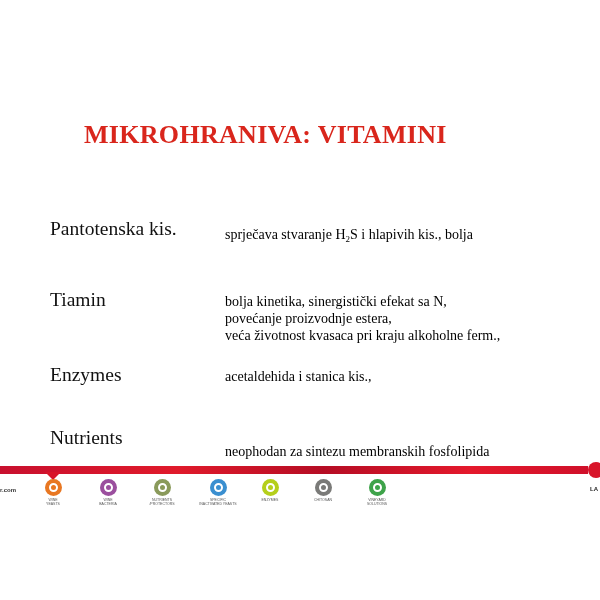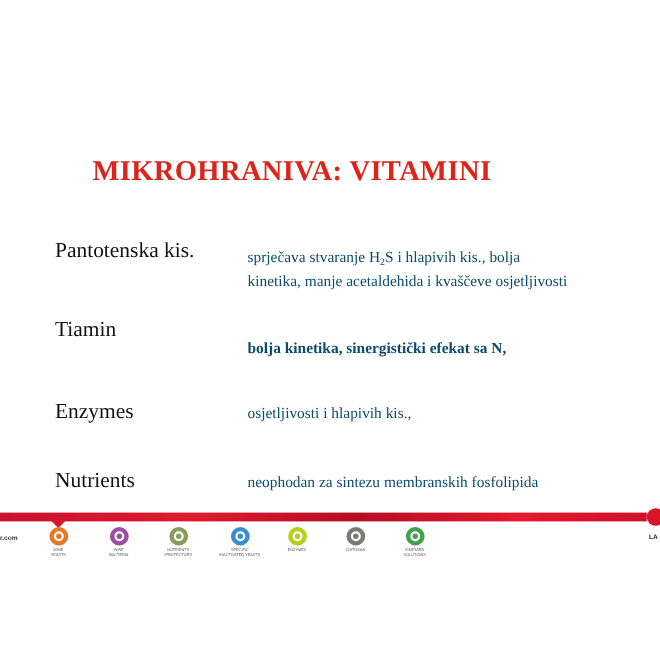--- a/index.html
+++ b/index.html
@@ -1,22 +1,22 @@
 <!DOCTYPE html>
 <html><head>
   <meta charset="utf-8">
   <style>
     html, body { margin:0; padding:0; }
     body { width:600px; height:600px; background:#ffffff; position:relative; overflow:hidden;
            font-family:"DejaVu Serif", "Liberation Serif", serif; color:#111; }
-    .title { position:absolute; left:84px; top:141px; font-family:"Liberation Serif", serif;
+    .title { position:absolute; left:84px; top:120px; font-family:"Liberation Serif", serif;
              font-size:26px; font-weight:bold; color:#d9261c; letter-spacing:0.3px; white-space:nowrap; }
     .row { position:absolute; left:50px; width:530px; }
     .term { position:absolute; left:0; top:0; font-family:"Liberation Serif", serif; font-size:19.5px; color:#111; white-space:nowrap; }
-    .desc { position:absolute; left:175px; top:0; font-family:"Liberation Serif", serif; font-size:14px; line-height:17px; color:#0c4a6e; white-space:nowrap; }
+    .desc { position:absolute; left:175px; top:0; font-family:"Liberation Serif", serif; font-size:14px; line-height:17px; color:#000000; white-space:nowrap; }
     .desc .line { display:block; }
     .desc .gap { line-height:26px; }
     sub { font-size:9px; vertical-align:-3px; line-height:0; }
 
     .band { position:absolute; left:0; top:466px; width:588px; height:8px;
             background:linear-gradient(90deg,#c8102e 0%,#e01a2b 30%,#b50d24 55%,#e4192c 80%,#d0102a 100%); }
     .notch { position:absolute; left:45px; top:472px; width:0; height:0;
              border-left:8px solid transparent; border-right:8px solid transparent; border-top:8px solid #d8152a; }
     .site { position:absolute; left:0; top:487px; font-family:"Liberation Sans", sans-serif; font-size:6px; color:#333; font-weight:bold; }
     .logo-right { position:absolute; left:588px; top:462px; width:16px; height:16px; border-radius:50%; background:#d8152a; }
@@ -29,41 +29,42 @@
   </style>
 </head>
 <body>
 
 <div class="title">MIKROHRANIVA: VITAMINI</div>
 
 <div class="row" style="top:218px;">
   <div class="term">Pantotenska kis.</div>
   <div class="desc" style="top:4px;">
     <span class="line gap"><span>sprječava stvaranje  H</span><sub>2</sub><span>S i hlapivih kis., bolja</span></span>
-    <span class="line">kinetika, manje acetaldehida i kvaščeve osjetljivosti</span>
   </div>
 </div>
 
 <div class="row" style="top:289px;">
   <div class="term">Tiamin</div>
-  <div class="desc" style="top:20px;font-weight:bold;">
+  <div class="desc" style="top:4px;">
     <span class="line">bolja kinetika, sinergistički efekat sa N,</span>
+    <span class="line">povećanje proizvodnje estera,</span>
+    <span class="line">veća životnost kvasaca pri kraju alkoholne ferm.,</span>
   </div>
 </div>
 
 <div class="row" style="top:364px;">
   <div class="term">Enzymes</div>
   <div class="desc" style="top:4px;">
-    <span class="line">osjetljivosti i hlapivih kis.,</span>
+    <span class="line">acetaldehida i stanica kis.,</span>
   </div>
 </div>
 
 <div class="row" style="top:427px;">
   <div class="term">Nutrients</div>
-  <div class="desc" style="top:4px;text-align:center;">
+  <div class="desc" style="top:16px;text-align:center;">
     <span class="line">neophodan za sintezu membranskih fosfolipida</span>
   </div>
 </div>
 
 <div class="band"></div>
 <div class="notch"></div>
 <div class="site">r.com</div>
 <div class="logo-right"></div>
 <div class="logo-right-text">LA</div>
 

